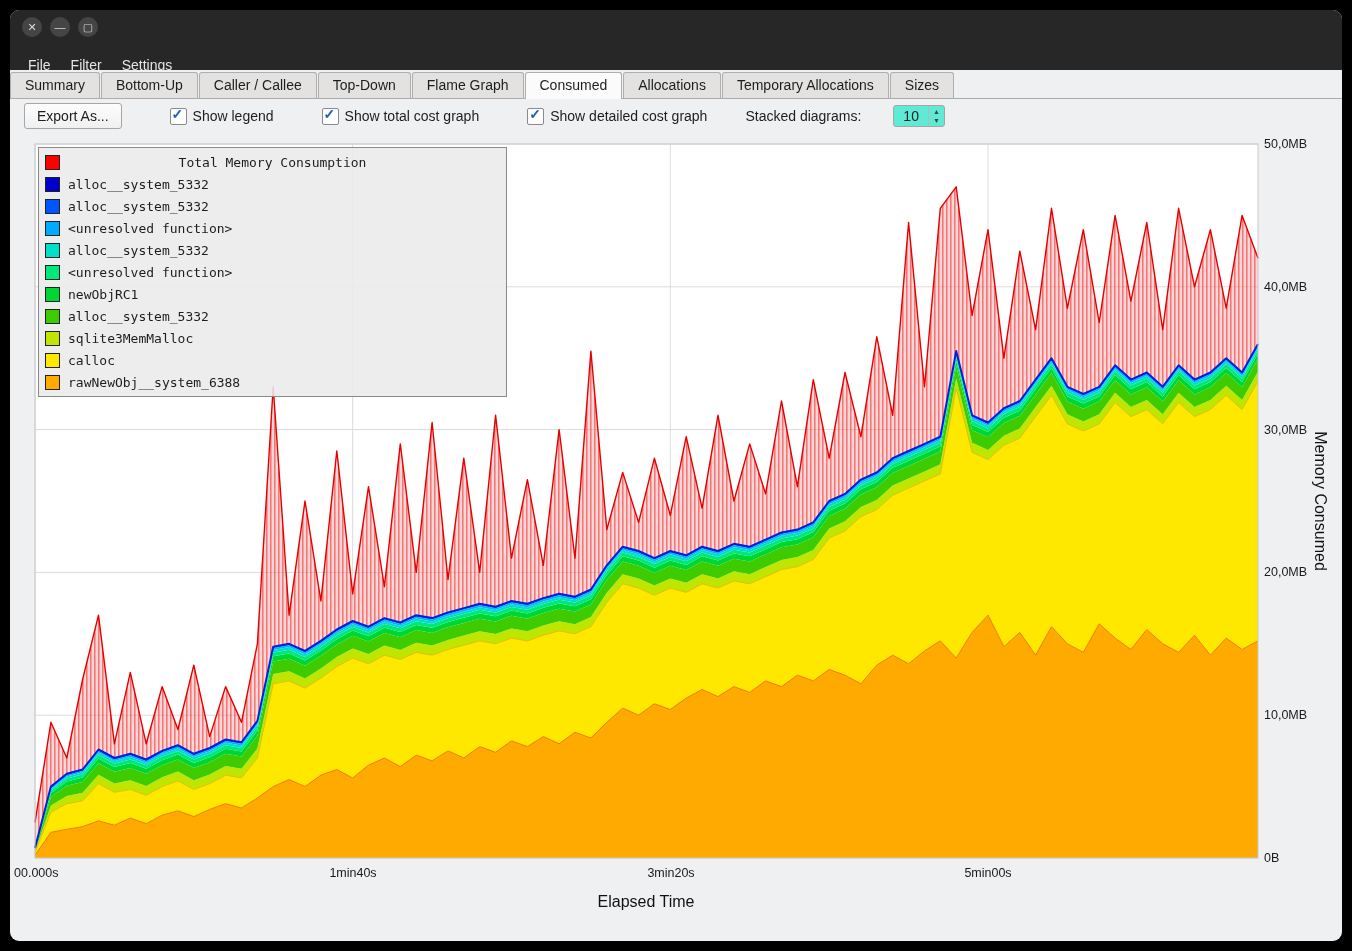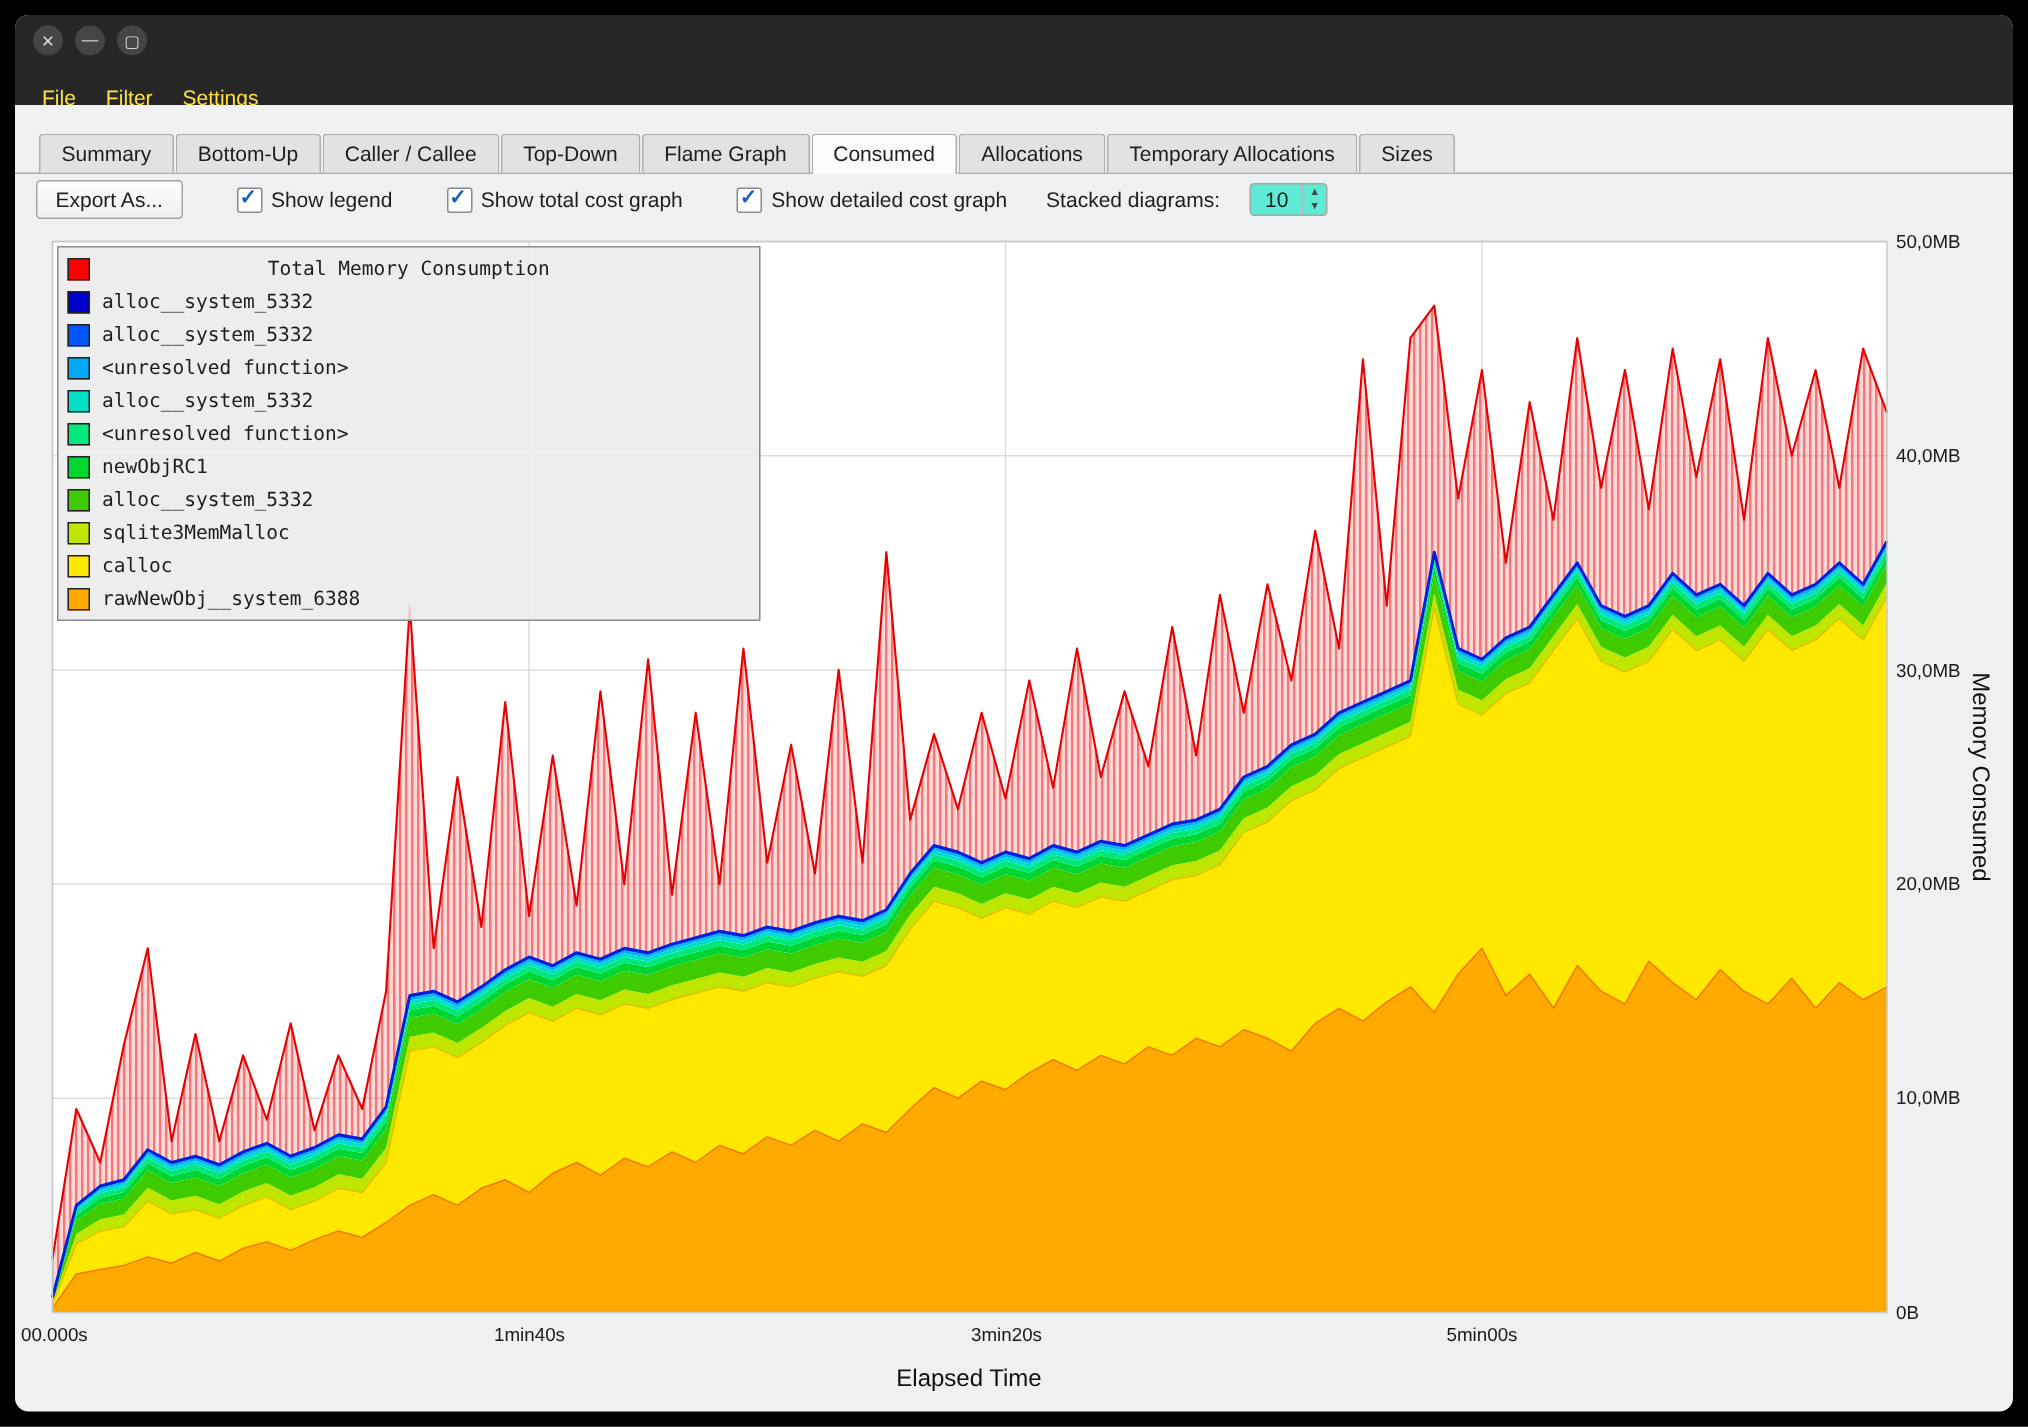--- a/index.html
+++ b/index.html
@@ -7,30 +7,30 @@
   .window{position:absolute;inset:10px;border-radius:9px;overflow:hidden;background:#eff0f1;
     display:flex;flex-direction:column;}
   
   .titlebar{height:34px;background:#272727;display:flex;align-items:center;position:relative;flex:none;}
   .winbtns{position:absolute;left:12px;top:0;height:34px;display:flex;align-items:center;gap:8px;}
   .wbtn{width:20px;height:20px;border-radius:50%;background:#454545;color:#d8d8d8;display:flex;
     align-items:center;justify-content:center;font-size:11px;cursor:pointer;}
   .title{flex:1;text-align:center;color:#f0f0f0;font-size:13px;font-weight:bold;}
   
   .menubar{height:26px;background:#272727;display:flex;align-items:center;padding:0 8px;flex:none;}
-  .menu-item{color:#fde047;font-size:14px;padding:3px 10px;cursor:pointer;margin-top:16px;}
+  .menu-item{color:#e5e5e5;font-size:14px;padding:3px 10px;cursor:pointer;margin-top:16px;}
   .menu-item:first-letter{text-decoration:underline;}
   
-  .tabbar{height:46px;background:#eff0f1;display:flex;align-items:flex-end;padding:2px 16px 0;
+  .tabbar{height:29px;background:#eff0f1;display:flex;align-items:flex-end;padding:2px 0 0;
     border-bottom:1px solid #aeacaa;flex:none;box-sizing:border-box;}
   .tab{background:#e4e2e0;border:1px solid #b0aeac;border-bottom:none;border-radius:3px 3px 0 0;
     padding:4px 14px 5px;font-size:14px;margin-right:1px;cursor:pointer;white-space:nowrap;}
   .tab.active{background:#fbfbfb;font-weight:normal;margin-bottom:-1px;padding-bottom:6px;}
   
-  .toolbar{height:30px;display:flex;align-items:center;padding:2px 14px;gap:20px;flex:none;font-size:14px;}
+  .toolbar{height:30px;display:flex;align-items:center;padding:2px 14px;gap:32px;flex:none;font-size:14px;}
   .btn{border:1px solid #a6a6a6;background:linear-gradient(#fdfdfd,#f0f0f0);border-radius:3px;
     padding:4px 12px;font-size:14px;font-family:inherit;cursor:pointer;color:#1b1e20;}
   .cbl{display:flex;align-items:center;cursor:pointer;padding-left:16px;}
   .cb{width:15px;height:15px;border:1px solid #8a8a8a;background:#fff;border-radius:2px;
     display:inline-block;position:relative;margin-right:6px;flex:none;}
   .cb.on::after{content:"✓";position:absolute;left:1px;top:-3px;font-size:14px;font-weight:bold;color:#1d5fbf;}
   .sd-label{margin-left:6px;}
   .spin{display:inline-flex;border:1px solid #a6a6a6;background:#5eead4;border-radius:3px;align-items:stretch;cursor:pointer;}
   .spin .val{padding:2px 9px;font-size:14px;display:flex;align-items:center;}
   .spin .arrows{display:flex;flex-direction:column;border-left:1px solid #b8b8b8;justify-content:center;}

